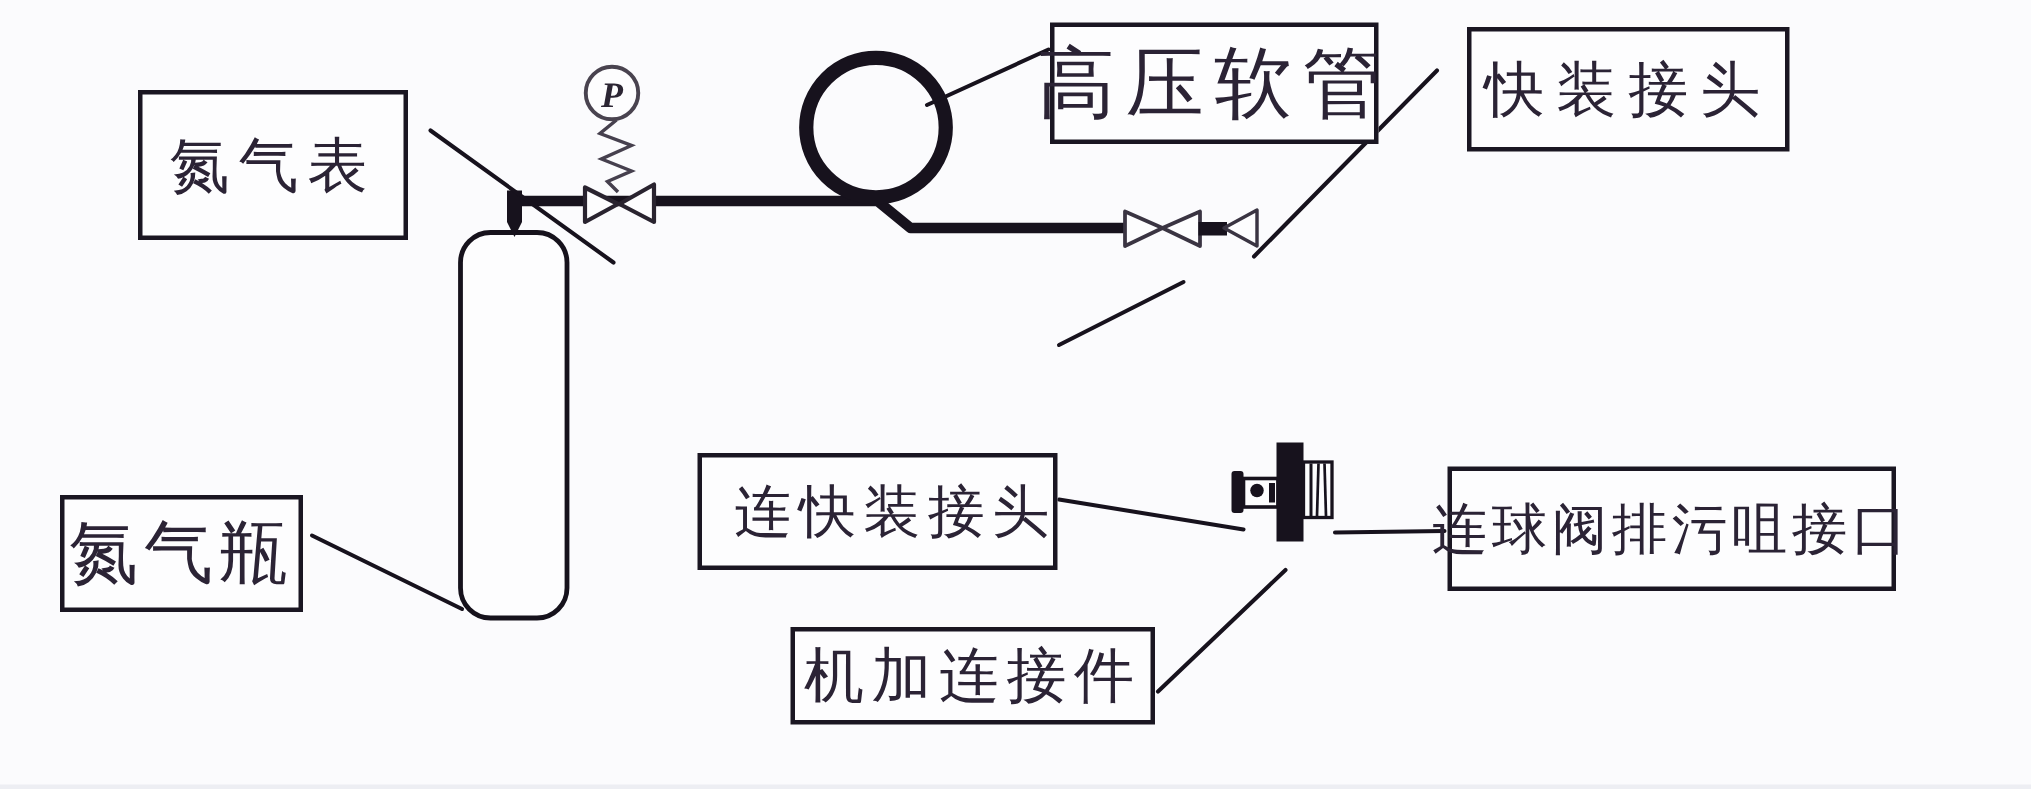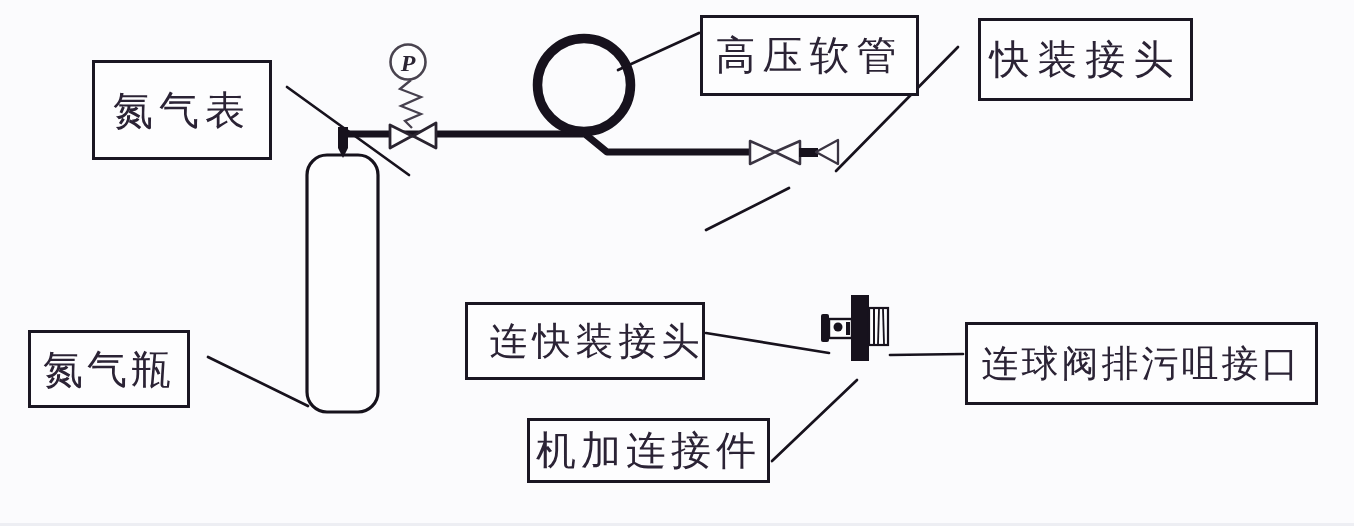--- a/index.html
+++ b/index.html
@@ -73,38 +73,38 @@
     <line x1="706" y1="230" x2="789" y2="188" stroke="#17121d" stroke-width="2.7" stroke-linecap="round"></line>
     <line x1="706" y1="333" x2="829" y2="353" stroke="#17121d" stroke-width="2.7" stroke-linecap="round"></line>
     <line x1="890" y1="355" x2="963" y2="354" stroke="#17121d" stroke-width="2.7" stroke-linecap="round"></line>
     <line x1="772" y1="461" x2="857" y2="380" stroke="#17121d" stroke-width="2.7" stroke-linecap="round"></line>
   </svg>
 
   <div class="label-box" style="left:92px; top:60px; width:180px; height:100px; font-size:40px; letter-spacing:6px;">
     <span>氮气表</span>
   </div>
 
-  <div class="label-box" style="left:28px; top:330px; width:162px; height:78px; font-size:40px; letter-spacing:4px;align-items:center;">
+  <div class="label-box" style="left:40px; top:330px; width:162px; height:78px; font-size:46px; letter-spacing:4px;align-items:center;">
     <span>氮气瓶</span>
   </div>
 
-  <div class="label-box" style="left:700px; top:15px; width:219px; height:81px; font-size:40px; letter-spacing:7px;">
+  <div class="label-box" style="left:700px; top:15px; width:219px; height:81px; font-size:52px; letter-spacing:7px;">
     <span>高压软管</span>
   </div>
 
   <div class="label-box" style="left:978px; top:18px; width:215px; height:83px; font-size:40px; letter-spacing:8px;">
     <span>快装接头</span>
   </div>
 
 
   <div class="label-box" style="left:465px; top:302px; width:240px; height:78px; font-size:38px; letter-spacing:5px;padding-left:24px;">
     <span>连快装接头</span>
   </div>
 
-  <div class="label-box" style="left:965px; top:322px; width:353px; height:83px; font-size:37px; letter-spacing:3px;text-align:right;">
+  <div class="label-box" style="left:965px; top:311px; width:299px; height:83px; font-size:37px; letter-spacing:3px;text-align:right;">
     <span>连球阀排污咀接口</span>
   </div>
 
   <div class="label-box" style="left:527px; top:418px; width:243px; height:65px; font-size:40px; letter-spacing:5px;">
     <span>机加连接件</span>
   </div>
 
   <div class="bottom-edge"></div>
 </div>
 

